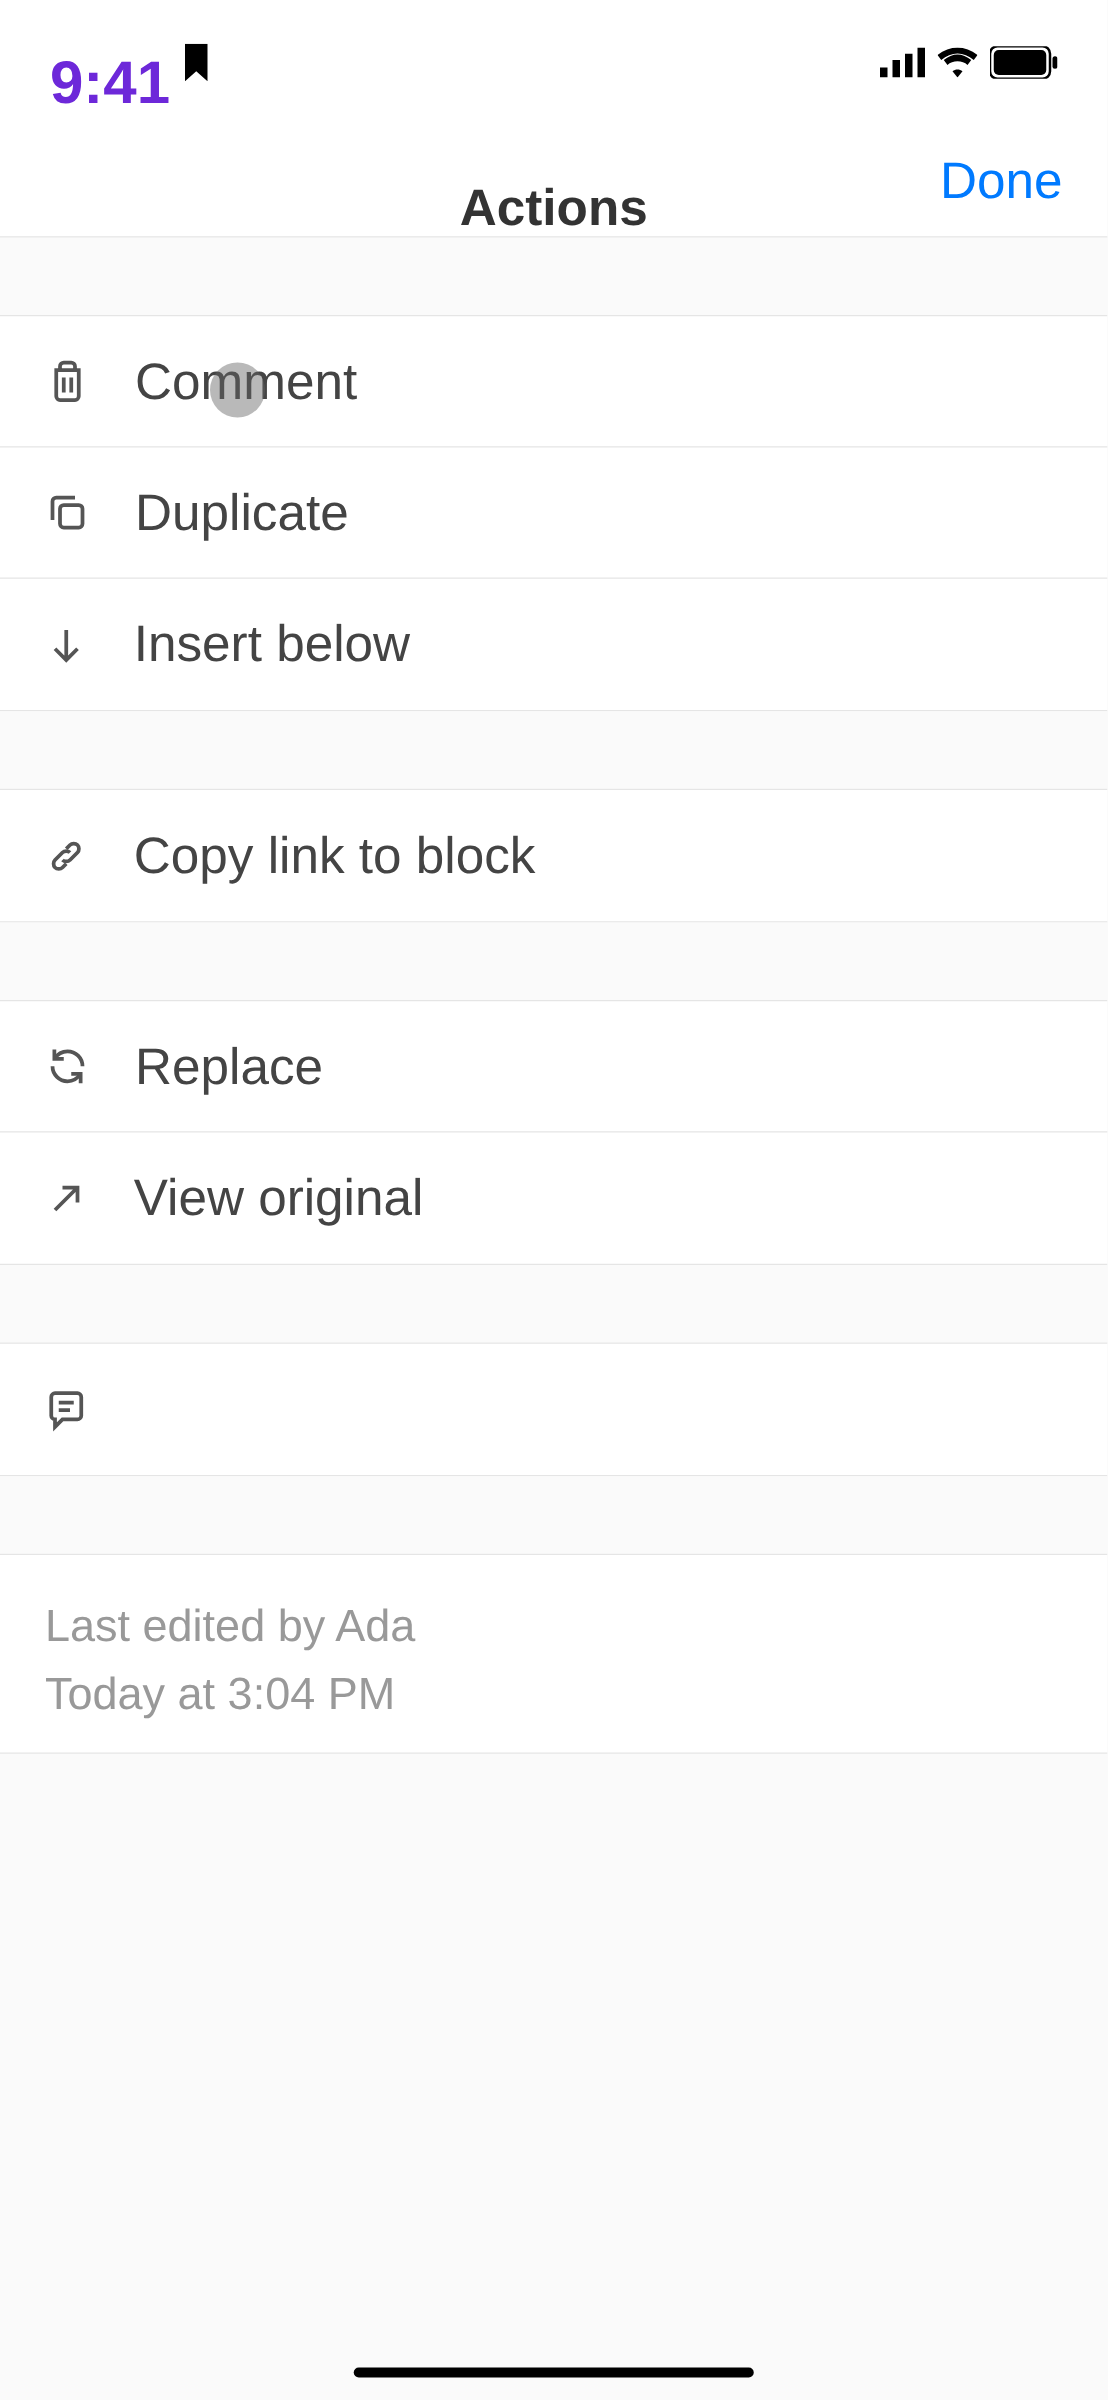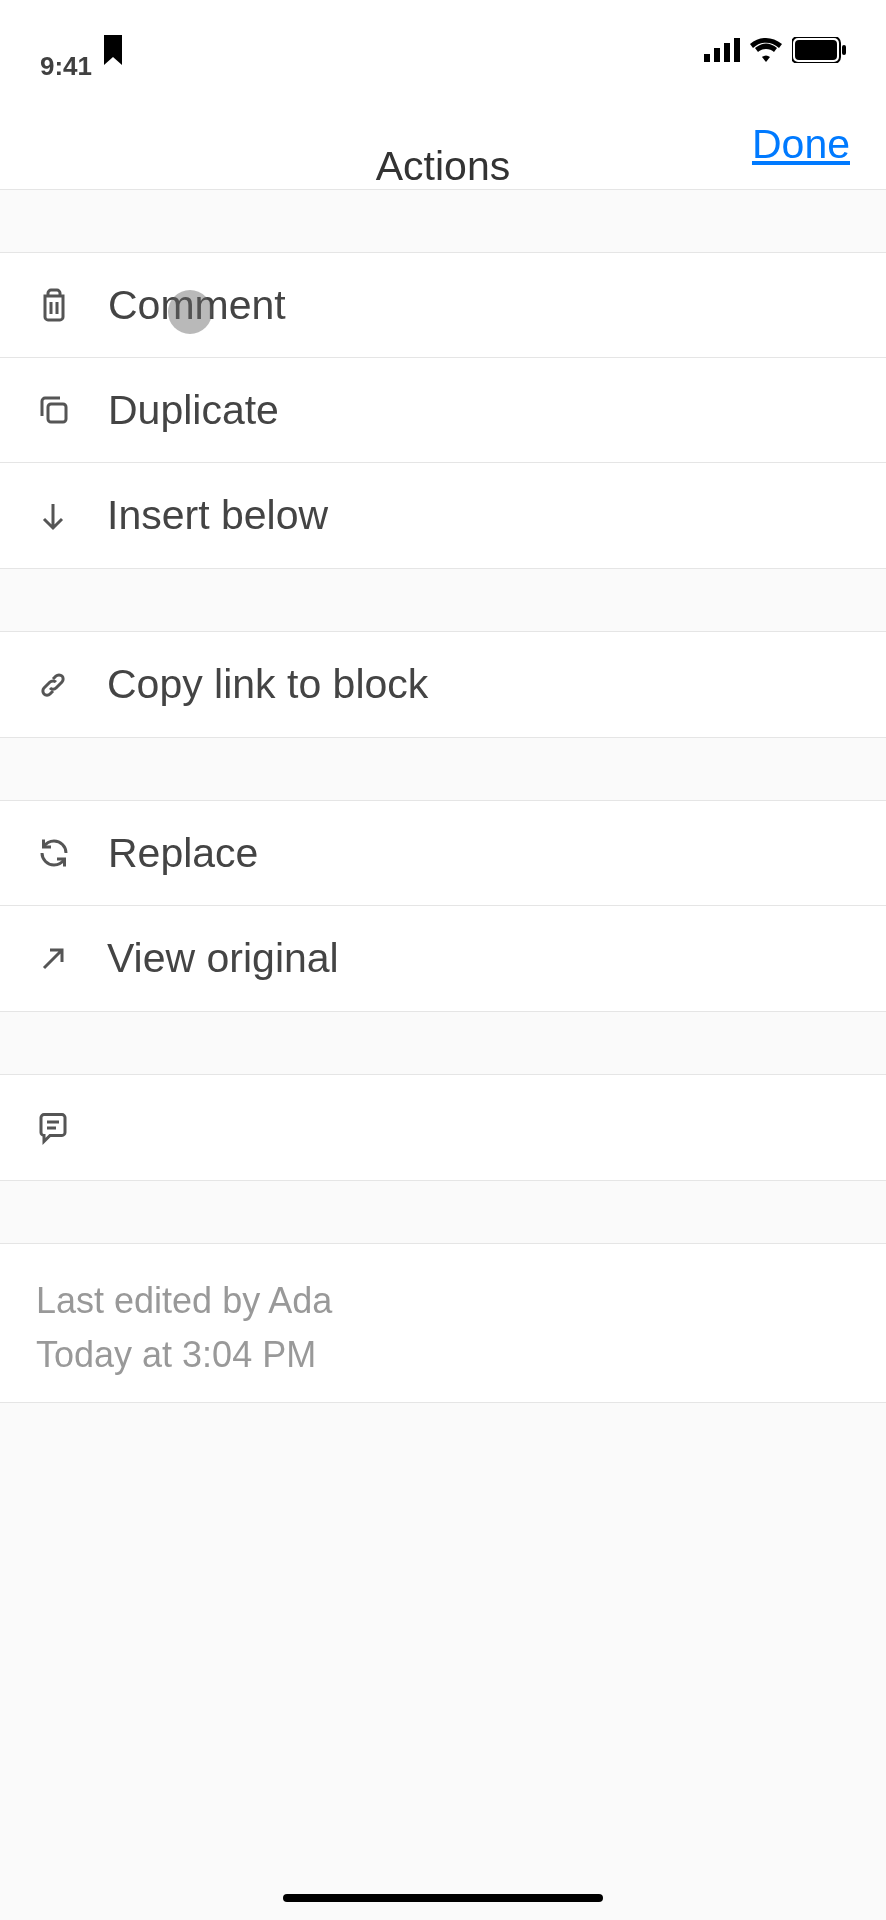--- a/index.html
+++ b/index.html
@@ -22,23 +22,23 @@
       justify-content: space-between;
       padding: 0 40px;
       background: #fff;
     }
     .status-left {
       display: flex;
       align-items: center;
       gap: 10px;
     }
     .status-time {
-      font-size: 26px;
+      font-size: 48px;
       font-weight: 600;
-      color: #404040;
+      color: #6d28d9;
       margin-top: 32px;
     }
     .bookmark-icon {
       width: 22px;
       height: 30px;
       fill: #000;
     }
     .status-right {
       display: flex;
       align-items: center;
@@ -51,34 +51,33 @@
       height: 90px;
       display: flex;
       align-items: center;
       justify-content: center;
       position: relative;
       background: #fff;
       border-bottom: 1px solid #e5e5e5;
     }
     .header-title {
       font-size: 41px;
-      font-weight: 400;
+      font-weight: 700;
       color: #333;
       margin-top: 44px;
     }
     .done-btn {
       position: absolute;
       right: 36px;
       font-size: 41px;
       font-weight: 400;
       color: #007aff;
       background: none;
       border: none;
       cursor: pointer;
-      text-decoration: underline;
     }
     .spacer {
       height: 62px;
       background: #fafafa;
     }
     .action-group {
       background: #fff;
       border-top: 1px solid #e5e5e5;
       border-bottom: 1px solid #e5e5e5;
     }

